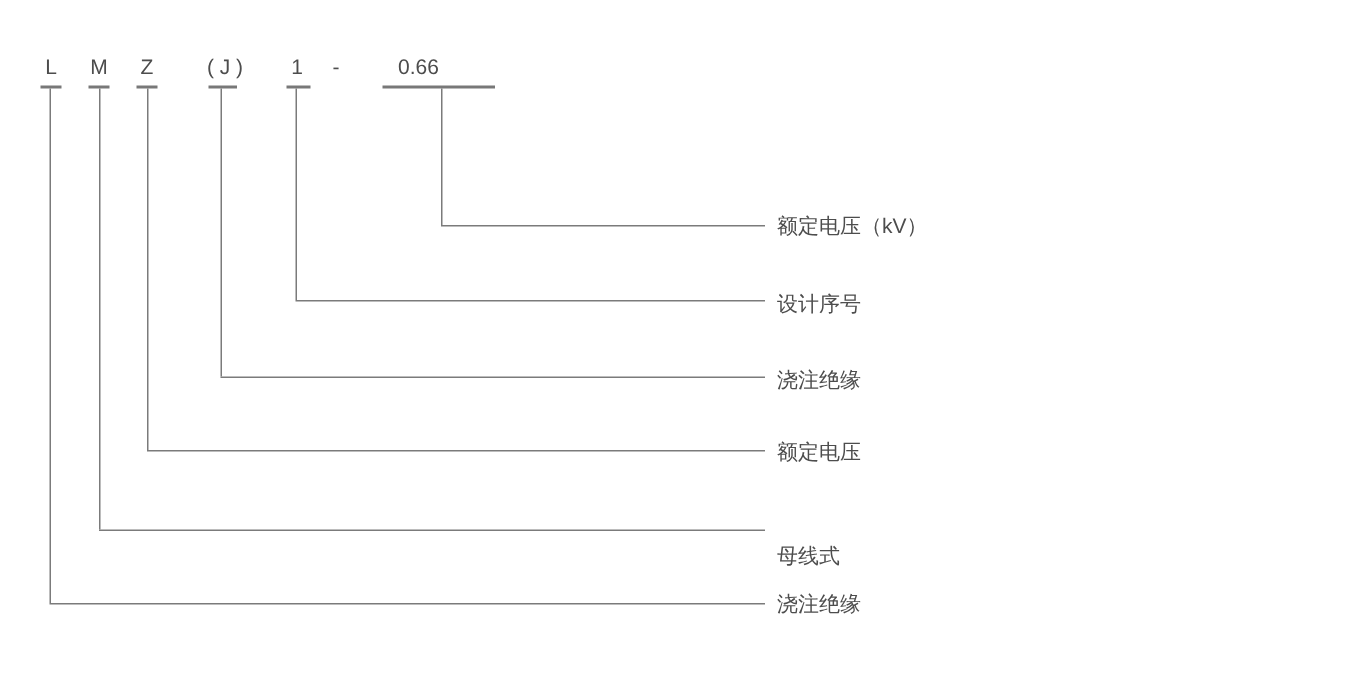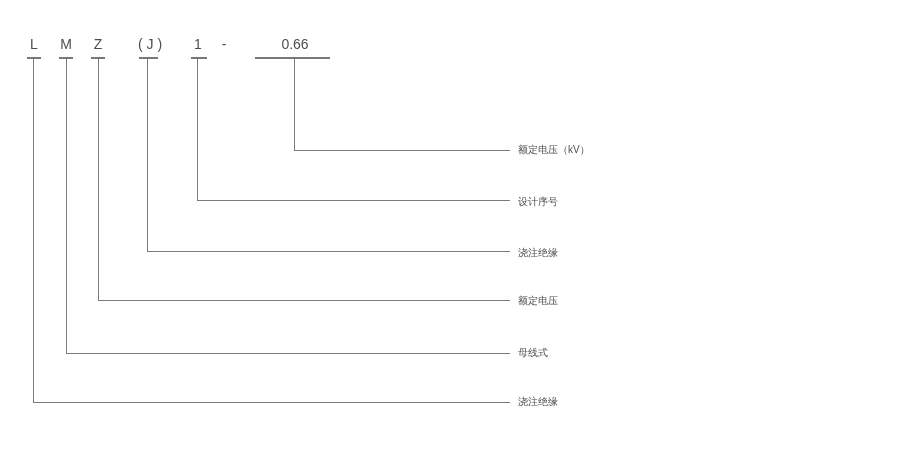--- a/index.html
+++ b/index.html
@@ -36,38 +36,38 @@
     background: #7b7b7b;
   }
   .hline {
     position: absolute;
     height: 1px;
     background: #7b7b7b;
   }
   .label {
     position: absolute;
     left: 518px;
-    font-size: 10px;
+    font-size: 14px;
     line-height: 16px;
     color: #4d4d4d;
     white-space: nowrap;
   }
 </style>
 </head>
 <body>
 
 <div class="canvas">
 
   <span class="code" style="left:34px">L</span>
   <span class="code" style="left:66px">M</span>
   <span class="code" style="left:98px">Z</span>
   <span class="code" style="left:150px">( J )</span>
   <span class="code" style="left:198px">1</span>
   <span class="code" style="left:224px">-</span>
-  <span class="code" style="left:295px">0.66</span>
+  <span class="code" style="left:279px">0.66</span>
 
   <div class="ul" style="left:27px;width:14px"></div>
   <div class="ul" style="left:59px;width:14px"></div>
   <div class="ul" style="left:91px;width:14px"></div>
   <div class="ul" style="left:139px;width:19px"></div>
   <div class="ul" style="left:191px;width:16px"></div>
   <div class="ul" style="left:255px;width:75px"></div>
 
   <div class="vline" style="left:294px;top:59px;height:91px"></div>
   <div class="hline" style="left:294px;top:150px;width:216px"></div>
@@ -84,16 +84,16 @@
   <div class="vline" style="left:66px;top:59px;height:294px"></div>
   <div class="hline" style="left:66px;top:353px;width:444px"></div>
 
   <div class="vline" style="left:33px;top:59px;height:343px"></div>
   <div class="hline" style="left:33px;top:402px;width:477px"></div>
 
   <span class="label" style="top:142px">额定电压（kV）</span>
   <span class="label" style="top:194px">设计序号</span>
   <span class="label" style="top:245px">浇注绝缘</span>
   <span class="label" style="top:293px">额定电压</span>
-  <span class="label" style="top:345px">母线式</span>
+  <span class="label" style="top:362px">母线式</span>
   <span class="label" style="top:394px">浇注绝缘</span>
 
 </div>
 
 </body></html>

